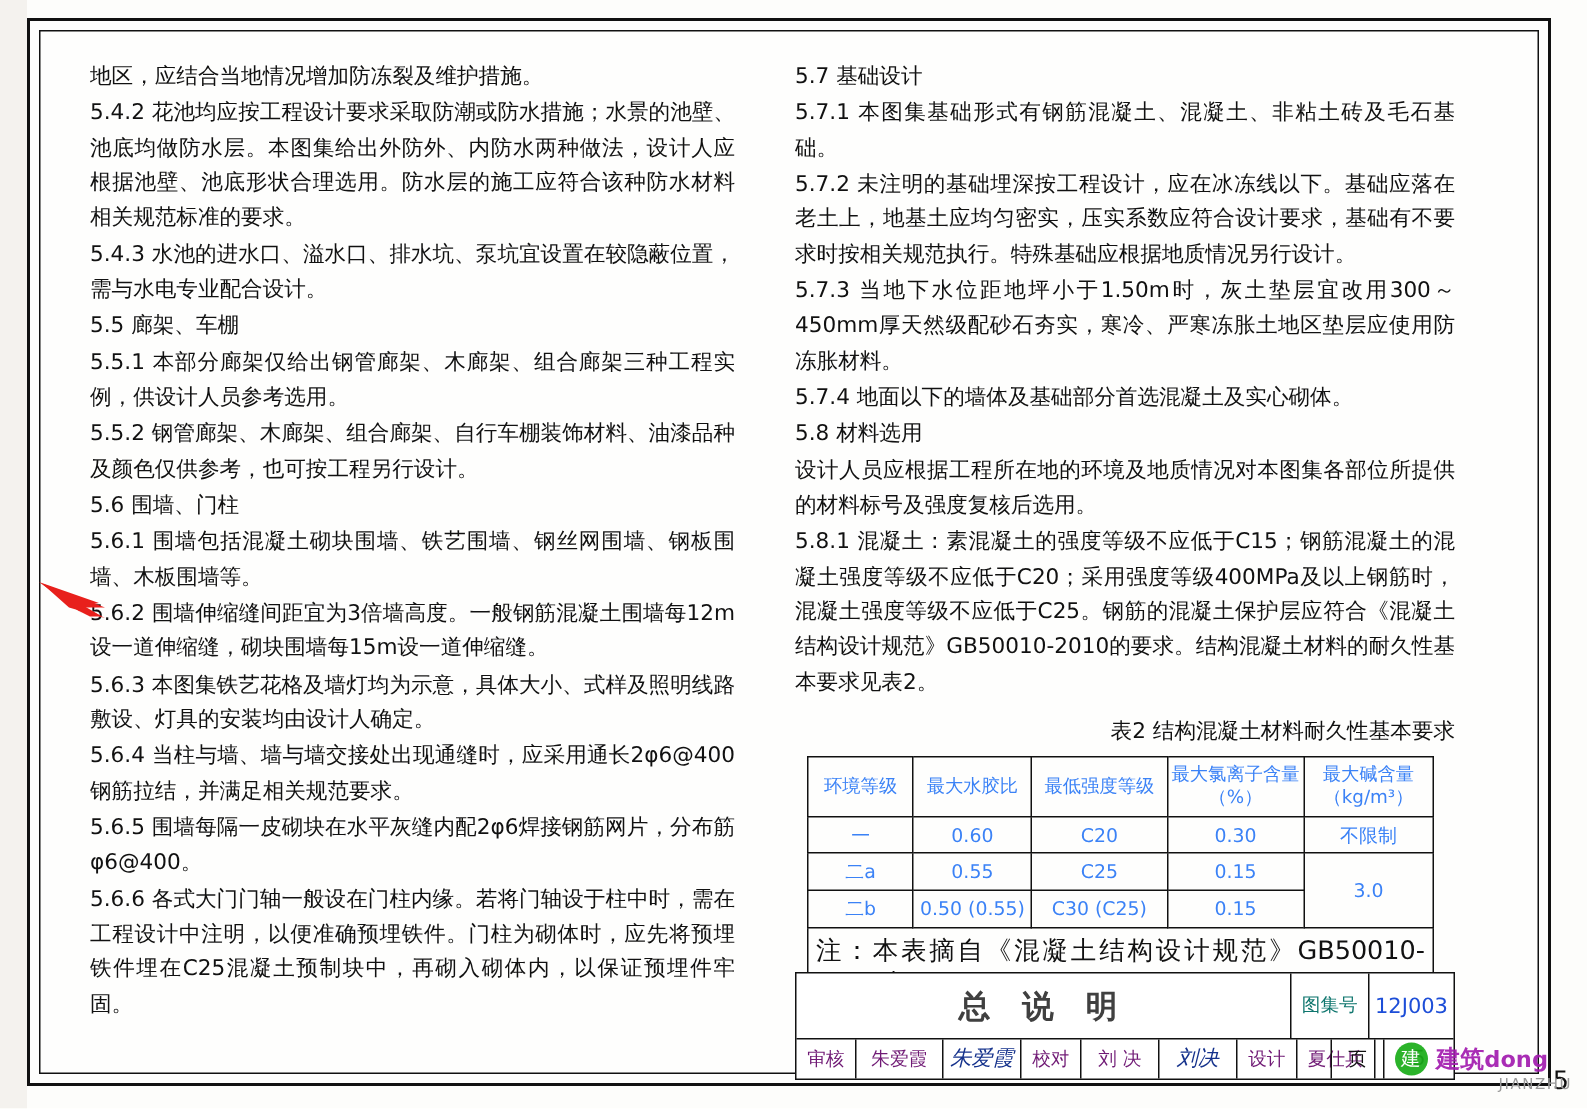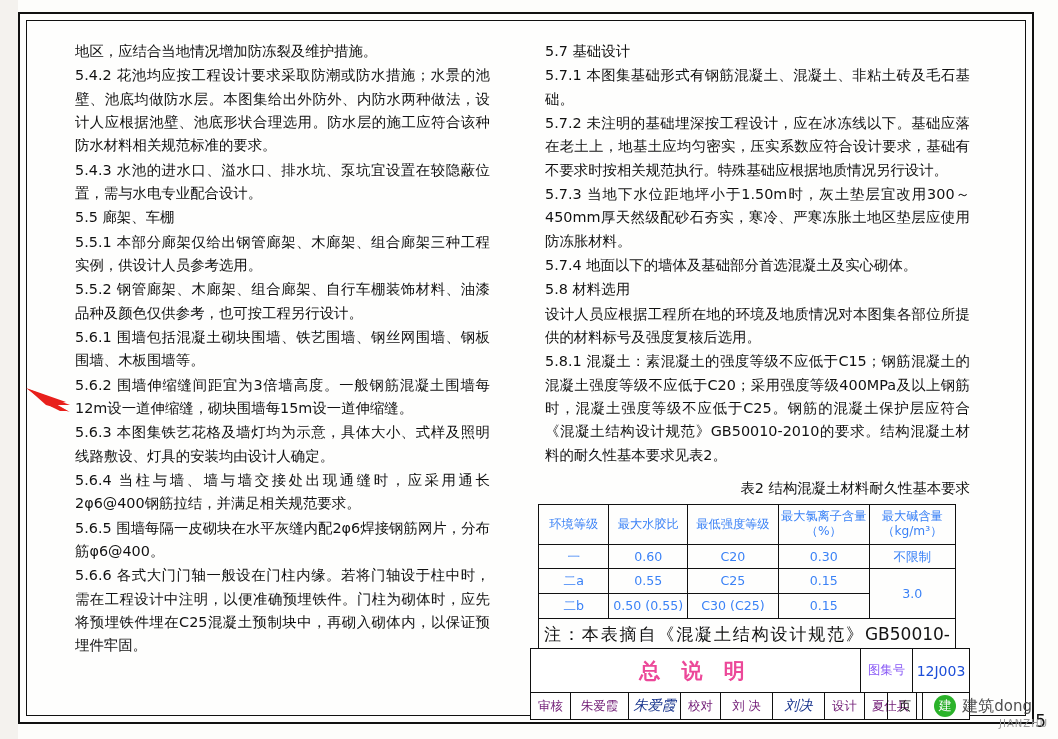--- a/index.html
+++ b/index.html
@@ -32,21 +32,21 @@
   .col{
     position:absolute;
     top:40px;
     font-size:14.4px;
     line-height:1.62;
     color:#111;
     text-align:justify;
   }
   .col-left{left:60px;width:430px;}
   .col-right{left:530px;width:440px;}
-  .col p{margin:0 0 1px 15px;text-indent:0;}
+  .col p{margin:0 0 1px 0;text-indent:0;}
   .head{margin:2px 0 1px 0;}
   .p-indent2{text-indent:2em;}
 
   
   .arrow{
     position:absolute;
     left:26px;top:386px;
     width:52px;height:26px;
   }
   
@@ -93,28 +93,28 @@
   .tb-main{
     position:absolute;left:0;top:0;right:0;height:44px;
     border-bottom:1.5px solid #111;
     box-sizing:border-box;
   }
   .tb-title{
     position:absolute;left:0;top:0;width:330px;height:100%;
     border-right:1.5px solid #111;
     box-sizing:border-box;
     display:flex;align-items:center;justify-content:center;
-    font-size:21px;letter-spacing:7px;font-weight:bold;color:#ec4899;
+    font-size:21px;letter-spacing:7px;font-weight:bold;color:#404040;
     font-family:"DejaVu Sans","Liberation Sans",sans-serif;
   }
   .tb-code-label{
     position:absolute;left:330px;top:0;width:52px;height:100%;
     border-right:1.5px solid #111;box-sizing:border-box;
     display:flex;align-items:center;justify-content:center;
-    font-size:12.4px;color:#8b5cf6;
+    font-size:12.4px;color:#0f766e;
   }
   .tb-code-val{
     position:absolute;left:382px;top:0;right:0;height:100%;
     display:flex;align-items:center;justify-content:center;
     font-size:14px;color:#1d4ed8;
   }
   .tb-row2{
     position:absolute;left:0;bottom:0;right:0;height:26px;
   }
   .cellbox{
@@ -157,22 +157,23 @@
     display:flex;align-items:center;gap:6px;
     opacity:.92;
   }
   .wm-badge{
     width:22px;height:22px;border-radius:50%;
     background:#1aad19;color:#fff;
     display:flex;align-items:center;justify-content:center;
     font-size:13px;
   }
   .wm-text{
-    font-size:15px;color:#404040;
+    font-size:15px;color:#a21caf;
     font-family:"DejaVu Sans","Liberation Sans",sans-serif;
+    font-weight:bold;
   }
   .wm-text .big{font-size:16px;}
   .wm-sub{
     position:absolute;right:10px;bottom:10px;
     font-size:10px;color:#9a9a9a;letter-spacing:1px;
   }
   
   .scan-edge{
     position:absolute;left:0;top:0;width:18px;height:739px;
     background:#f4f2ee;
@@ -189,20 +190,21 @@
     <div class="frame-inner"></div>
   </div>
 
   <div class="col col-left">
     <p>地区，应结合当地情况增加防冻裂及维护措施。</p>
     <p>5.4.2 花池均应按工程设计要求采取防潮或防水措施；水景的池壁、池底均做防水层。本图集给出外防外、内防水两种做法，设计人应根据池壁、池底形状合理选用。防水层的施工应符合该种防水材料相关规范标准的要求。</p>
     <p>5.4.3 水池的进水口、溢水口、排水坑、泵坑宜设置在较隐蔽位置，需与水电专业配合设计。</p>
     <p class="head">5.5 廊架、车棚</p>
     <p>5.5.1 本部分廊架仅给出钢管廊架、木廊架、组合廊架三种工程实例，供设计人员参考选用。</p>
     <p>5.5.2 钢管廊架、木廊架、组合廊架、自行车棚装饰材料、油漆品种及颜色仅供参考，也可按工程另行设计。</p>
+    <p class="head">5.6 围墙、门柱</p>
     <p>5.6.1 围墙包括混凝土砌块围墙、铁艺围墙、钢丝网围墙、钢板围墙、木板围墙等。</p>
     <p>5.6.2 围墙伸缩缝间距宜为3倍墙高度。一般钢筋混凝土围墙每12m设一道伸缩缝，砌块围墙每15m设一道伸缩缝。</p>
     <p>5.6.3 本图集铁艺花格及墙灯均为示意，具体大小、式样及照明线路敷设、灯具的安装均由设计人确定。</p>
     <p>5.6.4 当柱与墙、墙与墙交接处出现通缝时，应采用通长2φ6@400钢筋拉结，并满足相关规范要求。</p>
     <p>5.6.5 围墙每隔一皮砌块在水平灰缝内配2φ6焊接钢筋网片，分布筋φ6@400。</p>
     <p>5.6.6 各式大门门轴一般设在门柱内缘。若将门轴设于柱中时，需在工程设计中注明，以便准确预埋铁件。门柱为砌体时，应先将预埋铁件埋在C25混凝土预制块中，再砌入砌体内，以保证预埋件牢固。</p>
   </div>
 
   <svg class="arrow" viewBox="0 0 52 26">
     <polygon points="0,2 40,16 30,18 42,25 34,25 26,21 30,24 0,2" fill="#e8201c"></polygon>

